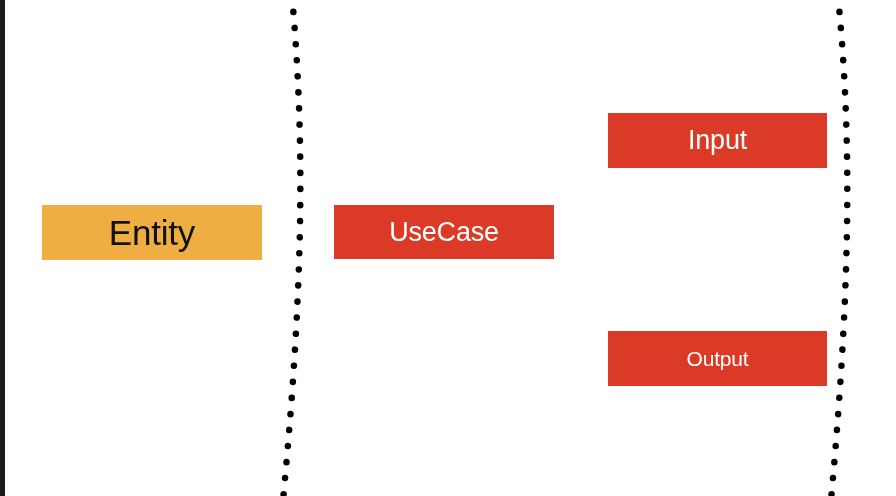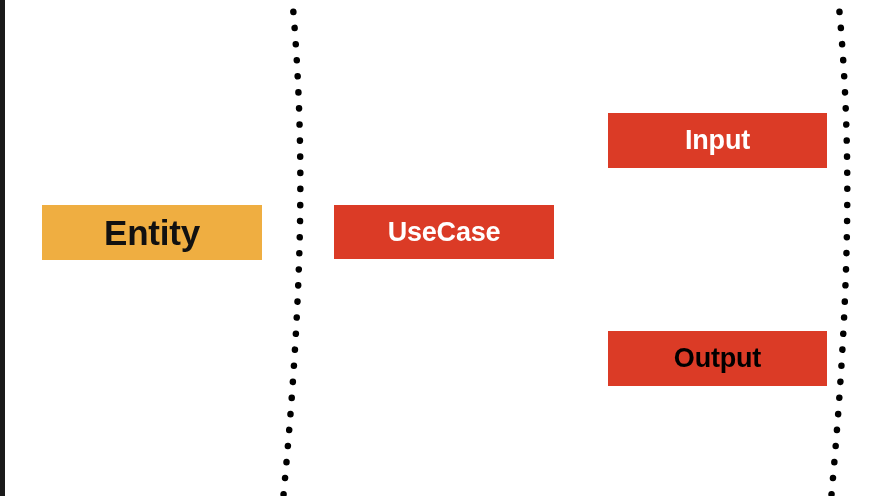--- a/index.html
+++ b/index.html
@@ -34,21 +34,21 @@
     pointer-events: none;
   }
   .layer-box {
     position: absolute;
     display: flex;
     align-items: center;
     justify-content: center;
     box-sizing: border-box;
   }
   .layer-label {
-    font-weight: bold;
+    font-weight: normal;
     letter-spacing: -0.2px;
     white-space: nowrap;
     line-height: 1;
   }
   .box-entity {
     left: 42px;
     top: 205px;
     width: 220px;
     height: 55px;
     background: #EFAE41;
@@ -80,22 +80,22 @@
     font-size: 27px;
   }
   .box-output {
     left: 608px;
     top: 331px;
     width: 219px;
     height: 55px;
     background: #DB3B26;
   }
   .box-output .layer-label {
-    color: #000000;
-    font-size: 27px;
+    color: #ffffff;
+    font-size: 21px;
   }
 </style>
 </head>
 <body>
 
 <div id="canvas">
 
   <div class="edge-bar"></div>
 
   <svg class="divider-svg" viewBox="0 0 896 496" xmlns="http://www.w3.org/2000/svg">

